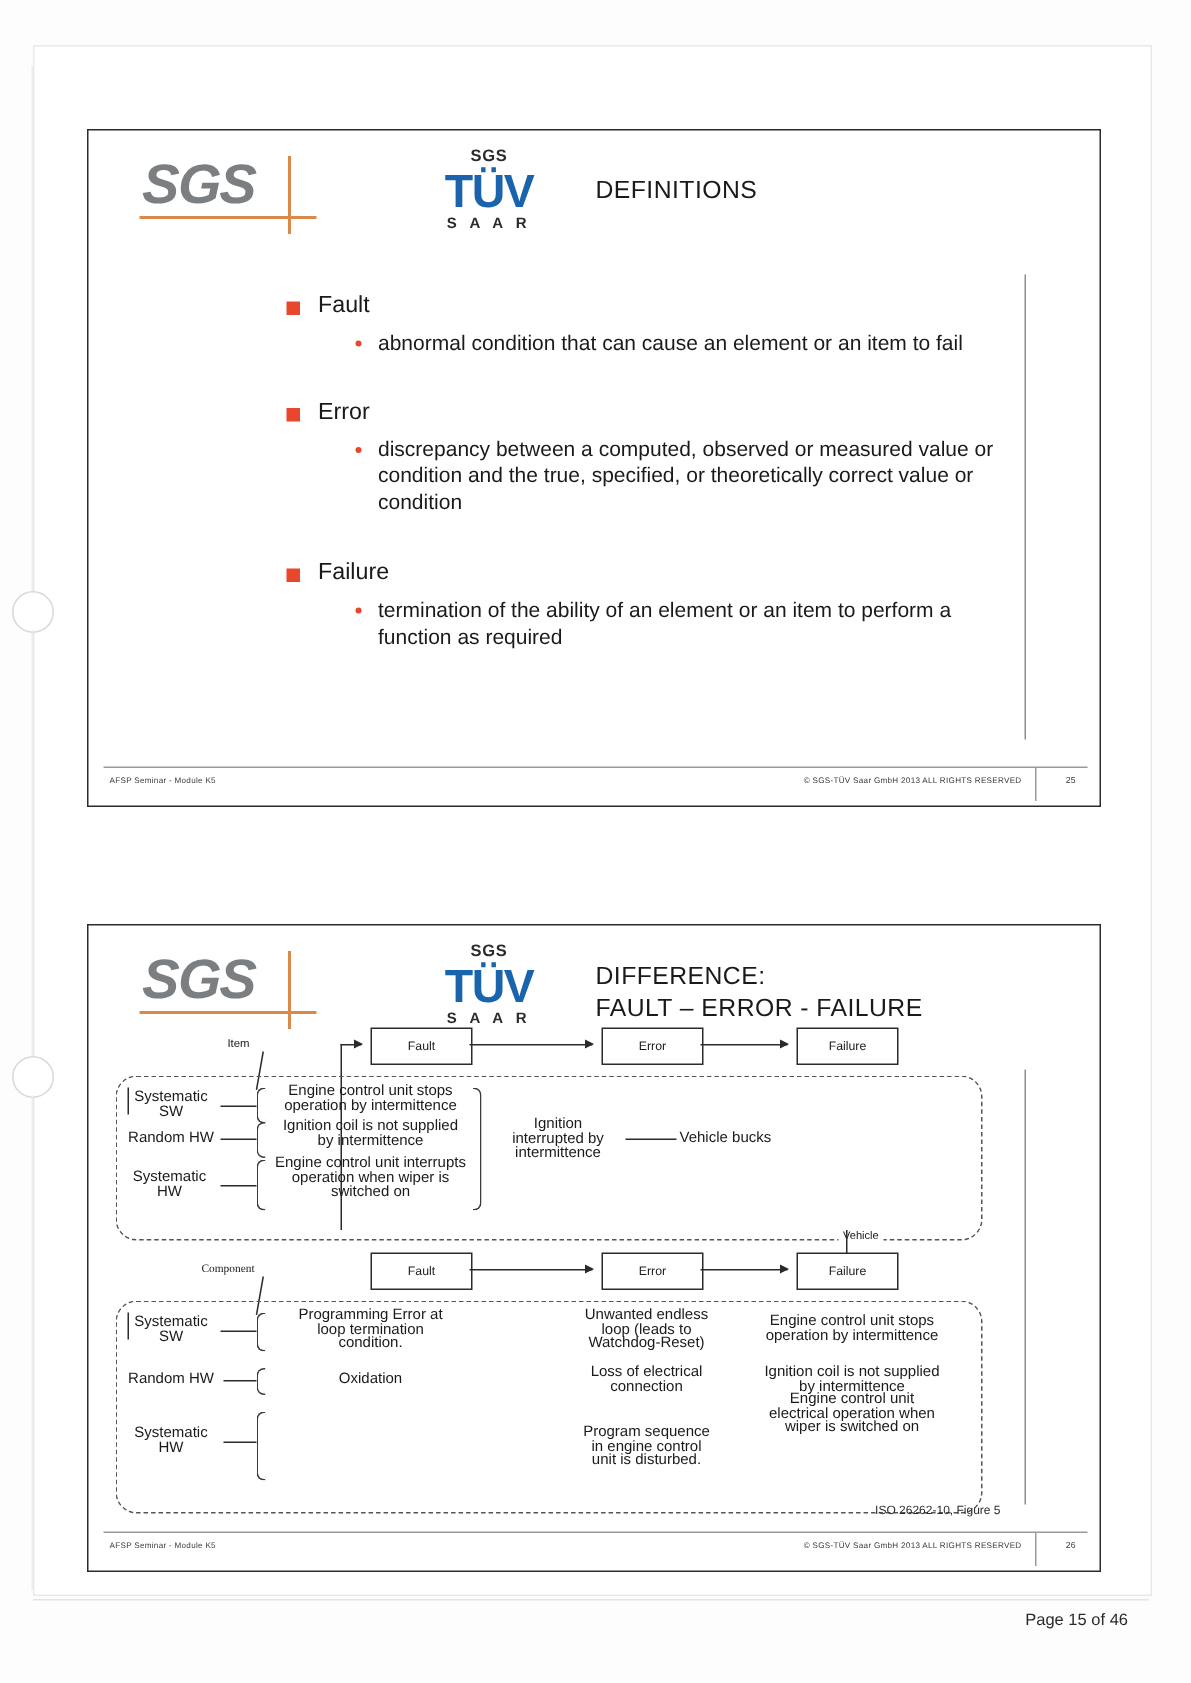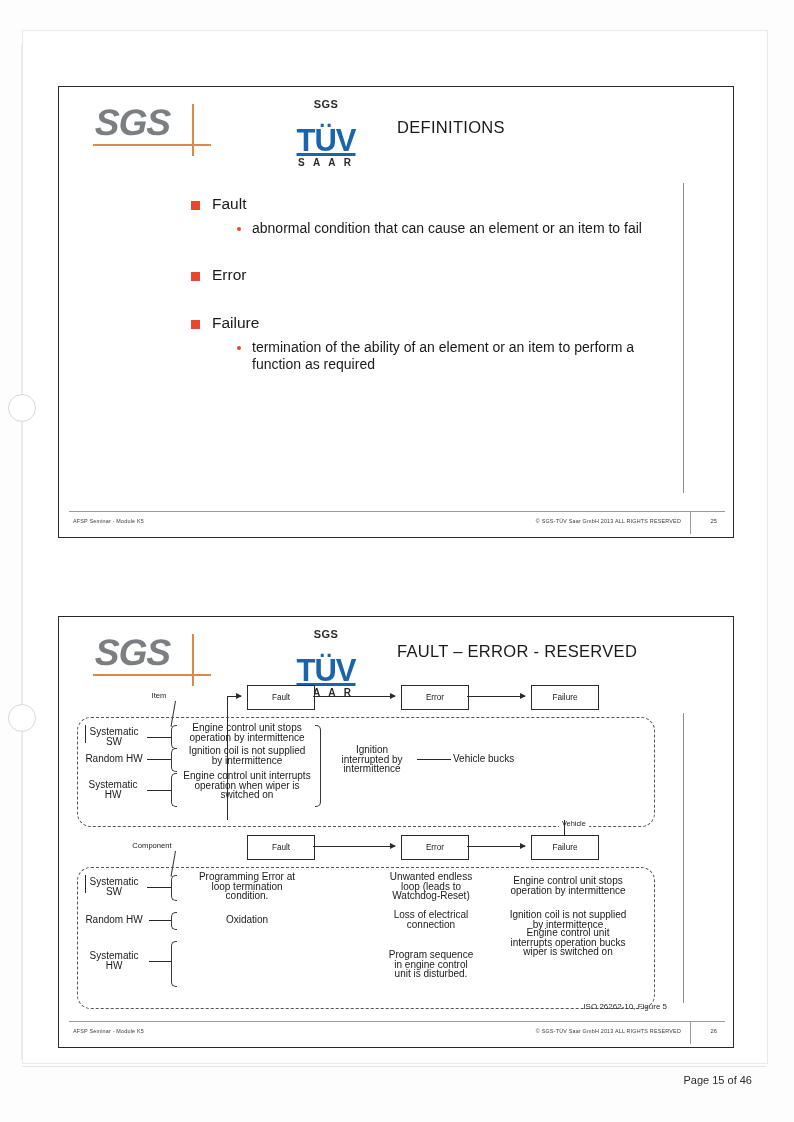--- a/index.html
+++ b/index.html
@@ -105,22 +105,21 @@
     font-size: 11px;
     font-weight: bold;
     letter-spacing: 0.5px;
     color: #2b2b2b;
   }
   .tuv-mid {
     font-size: 31px;
     font-weight: bold;
     letter-spacing: -1px;
     color: #1a64ad;
-    margin-top: 15px;
-    text-decoration: underline;
+    margin-top: 2px;
   }
   .tuv-bottom {
     font-size: 10px;
     font-weight: bold;
     letter-spacing: 3px;
     color: #2b2b2b;
     margin-top: 2px;
   }
   .slide-title {
     position: absolute;
@@ -359,20 +358,24 @@
             <span class="dot"></span>
             <span>abnormal condition that can cause an element or an item to fail</span>
           </div>
         </div>
 
         <div class="blk" style="margin-top:28px;">
           <div class="lvl1">
             <span class="sq"></span>
             <span>Error</span>
           </div>
+          <div class="lvl2" style="width:430px;">
+            <span class="dot"></span>
+            <span>discrepancy between a computed, observed or measured value or condition and the true, specified, or theoretically correct value or condition</span>
+          </div>
         </div>
 
         <div class="blk" style="margin-top:30px;">
           <div class="lvl1">
             <span class="sq"></span>
             <span>Failure</span>
           </div>
           <div class="lvl2" style="width:442px;">
             <span class="dot"></span>
             <span>termination of the ability of an element or an item to perform a function as required</span>
@@ -400,21 +403,22 @@
           <div class="sgs-word">SGS</div>
           <div class="sgs-rule-h"></div>
           <div class="sgs-rule-v"></div>
         </div>
         <div class="tuv-logo">
           <div class="tuv-top">SGS</div>
           <div class="tuv-mid">TÜV</div>
           <div class="tuv-bottom">S A A R</div>
         </div>
         <div class="slide-title">
-          <div>FAULT – ERROR - RESERVED</div>
+          <div>DIFFERENCE:</div>
+          <div>FAULT – ERROR - FAILURE</div>
         </div>
       </div>
 
       <div class="content-rule"></div>
 
       <div class="diagram">
 
         <div class="dg-label" style="left:80px; top:12px; width:40px;">Item</div>
         <div class="dg-line" style="left:116px; top:22px; width:1px; height:26px; transform:rotate(10deg); transform-origin:top;"></div>
 
@@ -470,21 +474,21 @@
         <div class="dg-text" style="left:268px; top:66px; width:90px;">
           <div>Ignition</div>
           <div>interrupted by</div>
           <div>intermittence</div>
         </div>
         <div class="dg-line" style="left:358px; top:80px; width:34px; height:1px;"></div>
         <div class="dg-text" style="left:394px; top:75px; width:80px; text-align:left;">
           <div>Vehicle bucks</div>
         </div>
 
-        <div class="dg-label" style="left:62px; top:162px; width:62px;">Component</div>
+        <div class="dg-label" style="left:62px; top:162px; width:62px;font-family:Liberation Serif, serif;">Component</div>
         <div class="dg-line" style="left:116px; top:172px; width:1px; height:26px; transform:rotate(10deg); transform-origin:top;"></div>
 
         <div class="dg-box" style="left:188px; top:156px; width:66px; height:23px;">Fault</div>
         <div class="dg-box" style="left:342px; top:156px; width:66px; height:23px;">Error</div>
         <div class="dg-box" style="left:472px; top:156px; width:66px; height:23px;">Failure</div>
 
         <div class="dg-arrow" style="left:254px; top:167px; width:82px;"></div>
         <div class="dg-arrow" style="left:408px; top:167px; width:58px;"></div>
         <div class="dg-line" style="left:505px; top:141px; width:1px; height:16px;"></div>
 
@@ -535,21 +539,21 @@
         </div>
         <div class="dg-line" style="left:90px; top:282px; width:22px; height:1px;"></div>
         <div class="brace" style="left:112px; top:262px; height:44px;"></div>
         <div class="dg-text" style="left:310px; top:271px; width:124px;">
           <div>Program sequence</div>
           <div>in engine control</div>
           <div>unit is disturbed.</div>
         </div>
         <div class="dg-text" style="left:432px; top:249px; width:154px;">
           <div>Engine control unit</div>
-          <div>interrupts operation bucks</div>
+          <div>electrical operation when</div>
           <div>wiper is switched on</div>
         </div>
 
       </div>
 
       <div class="iso-ref">ISO 26262-10, Figure 5</div>
 
       <div class="slide-footer">
         <div class="footer-rule"></div>
         <div class="footer-left">AFSP Seminar - Module K5</div>

